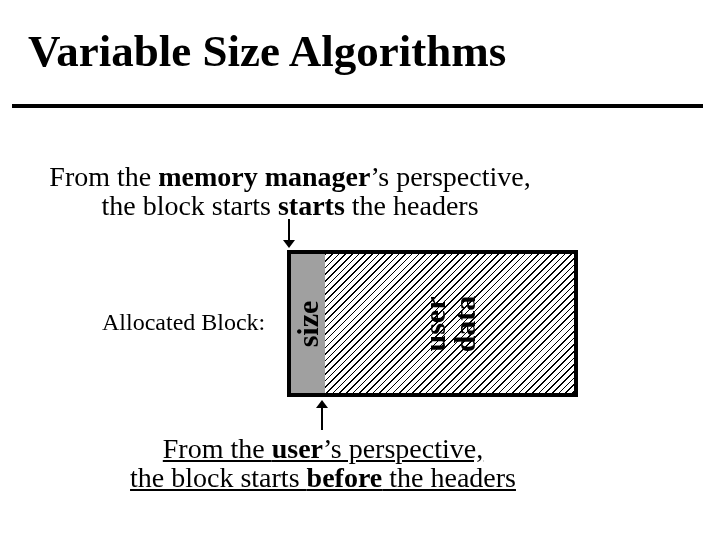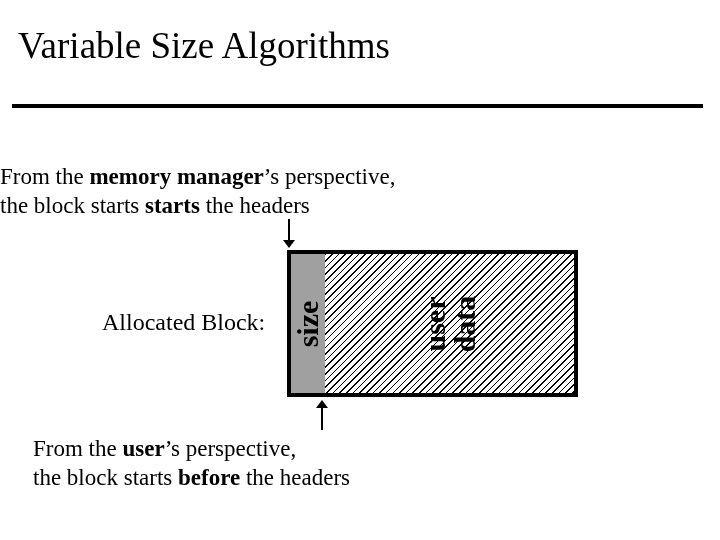--- a/index.html
+++ b/index.html
@@ -2,32 +2,32 @@
 <html><head>
 <meta charset="utf-8">
 <style>
   * { margin:0; padding:0; box-sizing:border-box; }
   html,body { width:720px; height:540px; background:#fff; overflow:hidden; }
   body { font-family:"Liberation Serif","DejaVu Serif",serif; color:#000; position:relative; }
 
   .slide { position:absolute; inset:0; background:#fff; }
 
   .title {
-    position:absolute; left:18px; top:24px;
-    font-size:37px; font-weight:400; line-height:1.2; white-space:nowrap;
+    position:absolute; left:28px; top:24px;
+    font-size:45px; font-weight:700; line-height:1.2; white-space:nowrap;
   }
   .title-rule {
     position:absolute; left:12px; top:104px; width:691px; height:4px; background:#000;
   }
 
   .caption {
-    position:absolute; font-size:23px; line-height:29px; white-space:nowrap;
+    position:absolute; text-align:center; font-size:28px; line-height:29px; white-space:nowrap;
   }
   .caption.top { left:0; top:162px; width:580px; }
-  .caption.bottom { left:33px; top:434px; width:580px; }
+  .caption.bottom { left:33px; top:434px; width:580px;text-decoration:underline; }
   .caption b { font-weight:700; }
 
   .arrow { position:absolute; width:12px; }
   .arrow .shaft { width:2px; margin:0 auto; background:#000; }
   .arrow .head-down {
     width:0; height:0; margin:0 auto;
     border-left:6px solid transparent; border-right:6px solid transparent;
     border-top:8px solid #000;
   }
   .arrow .head-up {

